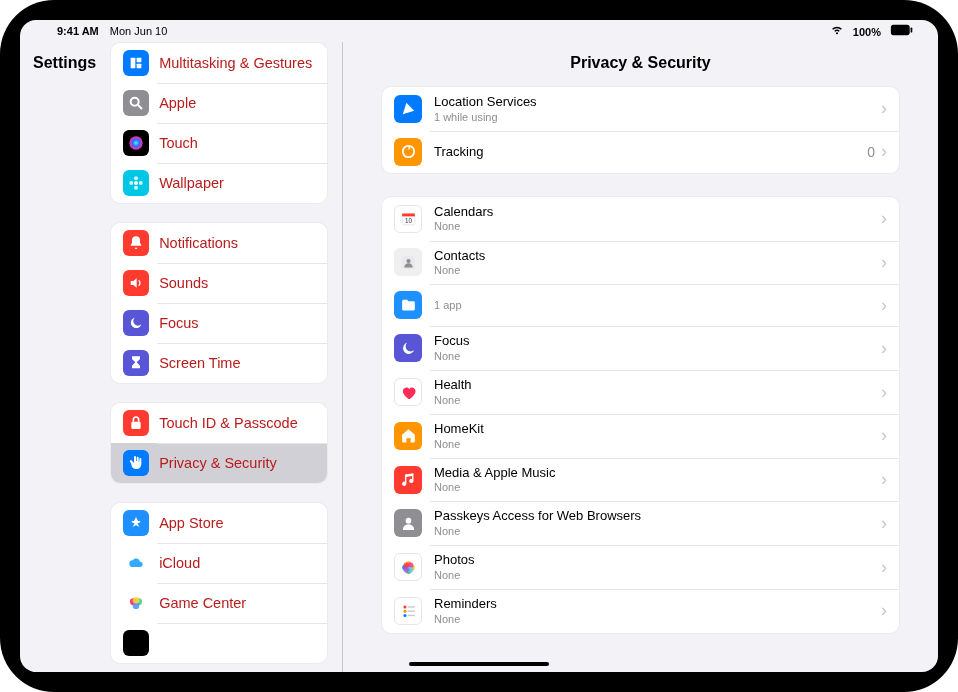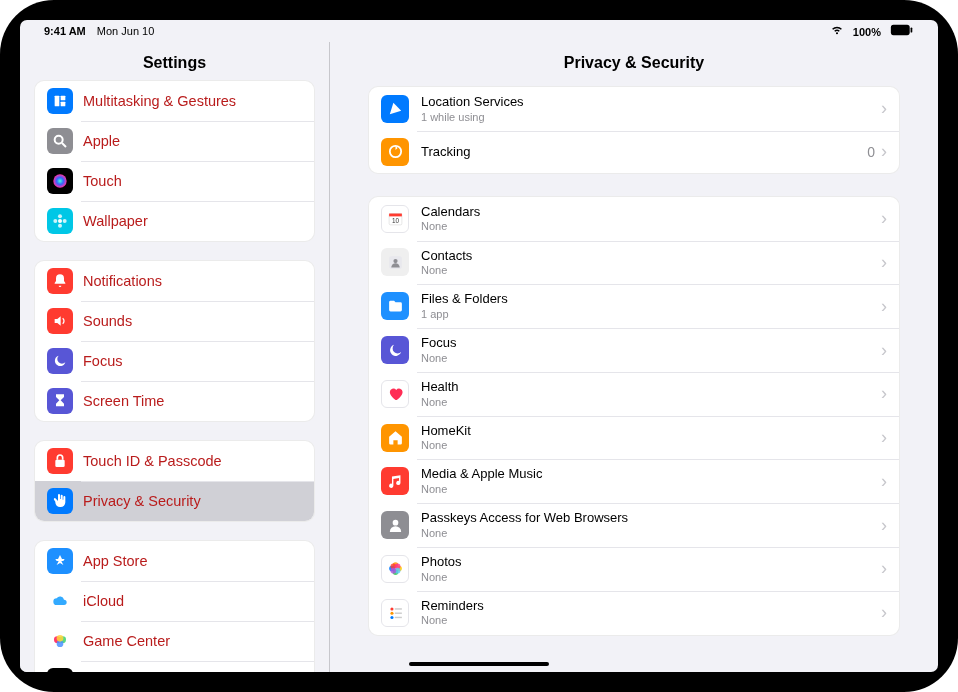--- a/index.html
+++ b/index.html
@@ -1,25 +1,25 @@
 <!DOCTYPE html>
 <html><head>
 <meta charset="utf-8">
 <style>
   * { margin:0; padding:0; box-sizing:border-box; font-family: -apple-system, "Helvetica Neue", Helvetica, Arial, sans-serif; -webkit-font-smoothing:antialiased; }
   body { width:958px; height:692px; background:#fff; display:flex; align-items:center; justify-content:center; }
   .device { width:958px; height:692px; background:#000; border-radius:54px; padding:10px; }
   .inner { width:100%; height:100%; background:#000; border-radius:46px; padding:10px; }
-  .screen { width:100%; height:100%; background:#f2f2f7; border-radius:7px; overflow:hidden; position:relative; display:flex; flex-direction:column; }
+  .screen { width:100%; height:100%; background:#f2f2f7; border-radius:16px; overflow:hidden; position:relative; display:flex; flex-direction:column;padding-left:13px; }
   .statusbar { height:22px; display:flex; align-items:center; justify-content:space-between; padding:0 24px; font-size:11px; font-weight:600; color:#000; }
   .statusbar .left span{ margin-right:8px; }
   .statusbar .right span{ margin-left:6px; display:inline-flex; align-items:center;}
   .wifi svg, .battery svg { display:block;}
   .body { flex:1; display:flex; overflow:hidden;}
-  .sidebar { width:310px; background:#f2f2f7; display:flex; flex-direction:column; border-right:1px solid #c7c7cc;}
+  .sidebar { width:310px; background:#f2f2f7; display:flex; flex-direction:row; border-right:1px solid #c7c7cc;}
   .sidebar-header { text-align:center; font-size:16px; font-weight:600; padding:12px 0 8px; }
   .side-scroll { flex:1; overflow-y:auto; padding:0 14px; scrollbar-width:none;}
   .side-scroll::-webkit-scrollbar{display:none;}
   .group { background:#fff; border-radius:10px; margin-bottom:18px; overflow:hidden; border:0.5px solid rgba(0,0,0,0.08);}
   .row { display:flex; align-items:center; padding:7px 12px; font-size:14.5px; color:#b91c1c; cursor:pointer; position:relative; min-height:34px;}
   .row + .row::before { content:""; position:absolute; left:46px; right:0; top:0; height:0.5px; background:#e5e5ea;}
   .row.selected { background:#d0d0d6;}
   .icon { width:26px; height:26px; border-radius:6px; margin-right:10px; flex-shrink:0; display:flex; align-items:center; justify-content:center; font-size:14px; color:#fff;}
   .icon svg { width:16px; height:16px; }
   .main { flex:1; display:flex; flex-direction:column; overflow:hidden; }
@@ -263,21 +263,20 @@
                   </div>
                   <div class="chev">›</div>
                 </div>
                 <div class="mrow">
                   <div class="micon" style="background: rgb(30, 144, 255);">
                     <svg viewBox="0 0 24 24" fill="#fff">
                       <path d="M3 6a2 2 0 012-2h5l2 2h7a2 2 0 012 2v9a2 2 0 01-2 2H5a2 2 0 01-2-2V6z"></path>
                     </svg>
                   </div>
                   <div class="mtexts">
-                    <div class="mtitle">Files &amp; Folders</div>
                     <div class="msub">1 app</div>
                   </div>
                   <div class="chev">›</div>
                 </div>
                 <div class="mrow">
                   <div class="micon" style="background: rgb(88, 86, 214);">
                     <svg viewBox="0 0 24 24" fill="#fff">
                       <path d="M20 14A8 8 0 1110 4a7 7 0 0010 10z"></path>
                     </svg>
                   </div>

